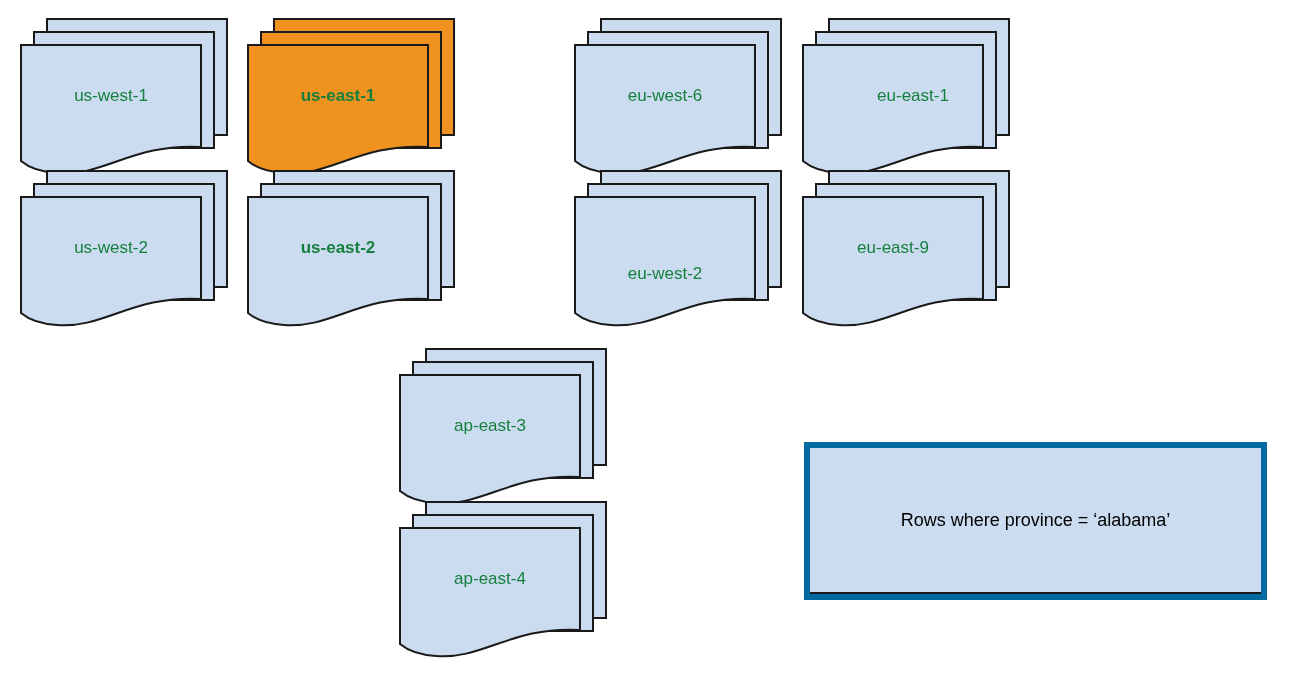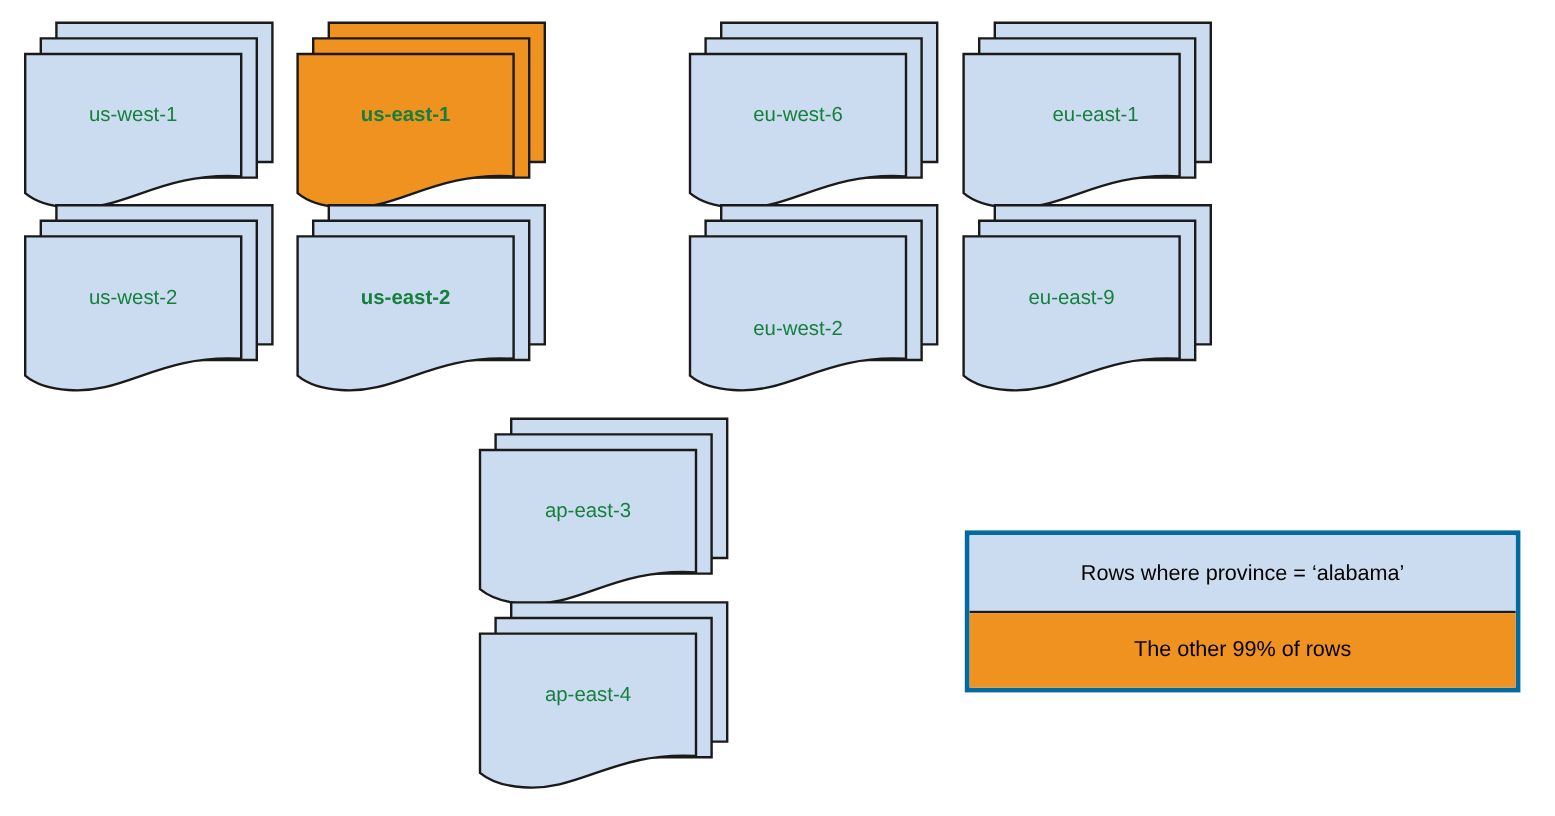--- a/index.html
+++ b/index.html
@@ -24,23 +24,23 @@
     color:#15803d;
     line-height:1;
     white-space:nowrap;
     pointer-events:none;
   }
 
   
   .legend{
     position:absolute;
     left:804px;top:442px;
-    width:463px;height:135px;
+    width:463px;height:158px;
     box-sizing:border-box;
-    border:4px solid #0369a1;
+    border:6px solid #0369a1;
     display:flex;
     flex-direction:column;
   }
   .legend-row{
     flex:1 1 0;
     display:flex;
     align-items:center;
     justify-content:center;
     font-size:18px;
     color:#000000;
@@ -134,18 +134,15 @@
           <path d="M0,0 L180,0 L180,102 C111.6,98 82.8,132 36,128 C19.8,127 7.2,122 0,116 Z" fill="#ccdcf0" stroke="#1a1a1a" stroke-width="2" stroke-linejoin="miter" transform="translate(2,28)"></path>
         </svg>
         <div class="doclabel" style="left: 2px; top: 70px;">ap-east-4</div>
       </div>
     </div>
 
   <div class="legend">
     <div class="legend-row blue">
       <span>Rows where province = ‘alabama’</span>
     </div>
-    <div class="legend-row orange">
-      <span>The other 99% of rows</span>
-    </div>
   </div>
 
 </div>
 
 </body></html>

